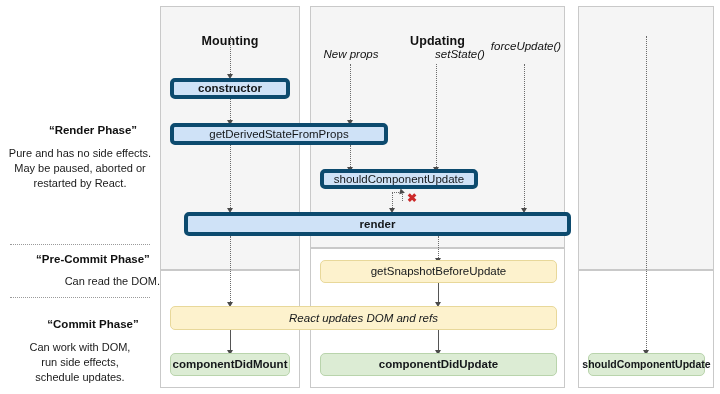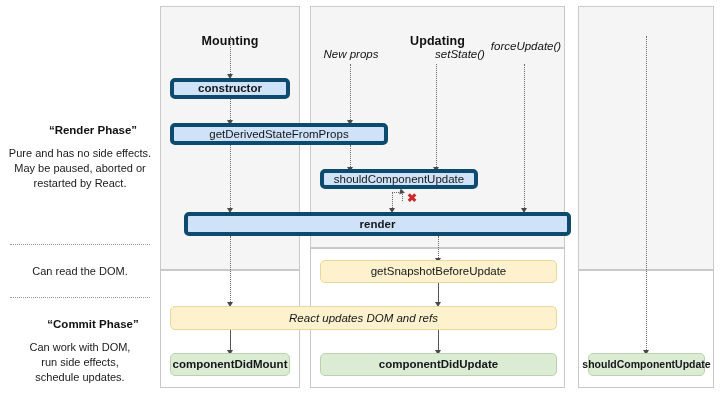--- a/index.html
+++ b/index.html
@@ -243,20 +243,21 @@
   <div class="node green bold" style="left:170px; top:353px; width:120px; height:23px;">componentDidMount</div>
 
   <div class="node green bold" style="left:588px; top:353px; width:117px; height:23px; font-size:10.5px;">shouldComponentUpdate</div>
 
 
   <div class="legend-title" style="left:0px; top:124px;">“Render Phase”</div>
   <div class="legend-body" style="left:0px; top:146px;">Pure and has no side effects.<br>May be paused, aborted or<br>restarted by React.</div>
 
   <div class="legend-sep" style="top:244px;"></div>
 
-  <div class="legend-body" style="left:0px; top:264px;">Can read the DOM.</div>
+  <div class="legend-title" style="left:0px; top:253px;">“Pre-Commit Phase”</div>
+  <div class="legend-body" style="left:0px; top:274px;text-align:right;">Can read the DOM.</div>
 
   <div class="legend-sep" style="top:297px;"></div>
 
   <div class="legend-title" style="left:0px; top:318px;">“Commit Phase”</div>
   <div class="legend-body" style="left:0px; top:340px;">Can work with DOM,<br>run side effects,<br>schedule updates.</div>
 
 </div>
 
 </body></html>

